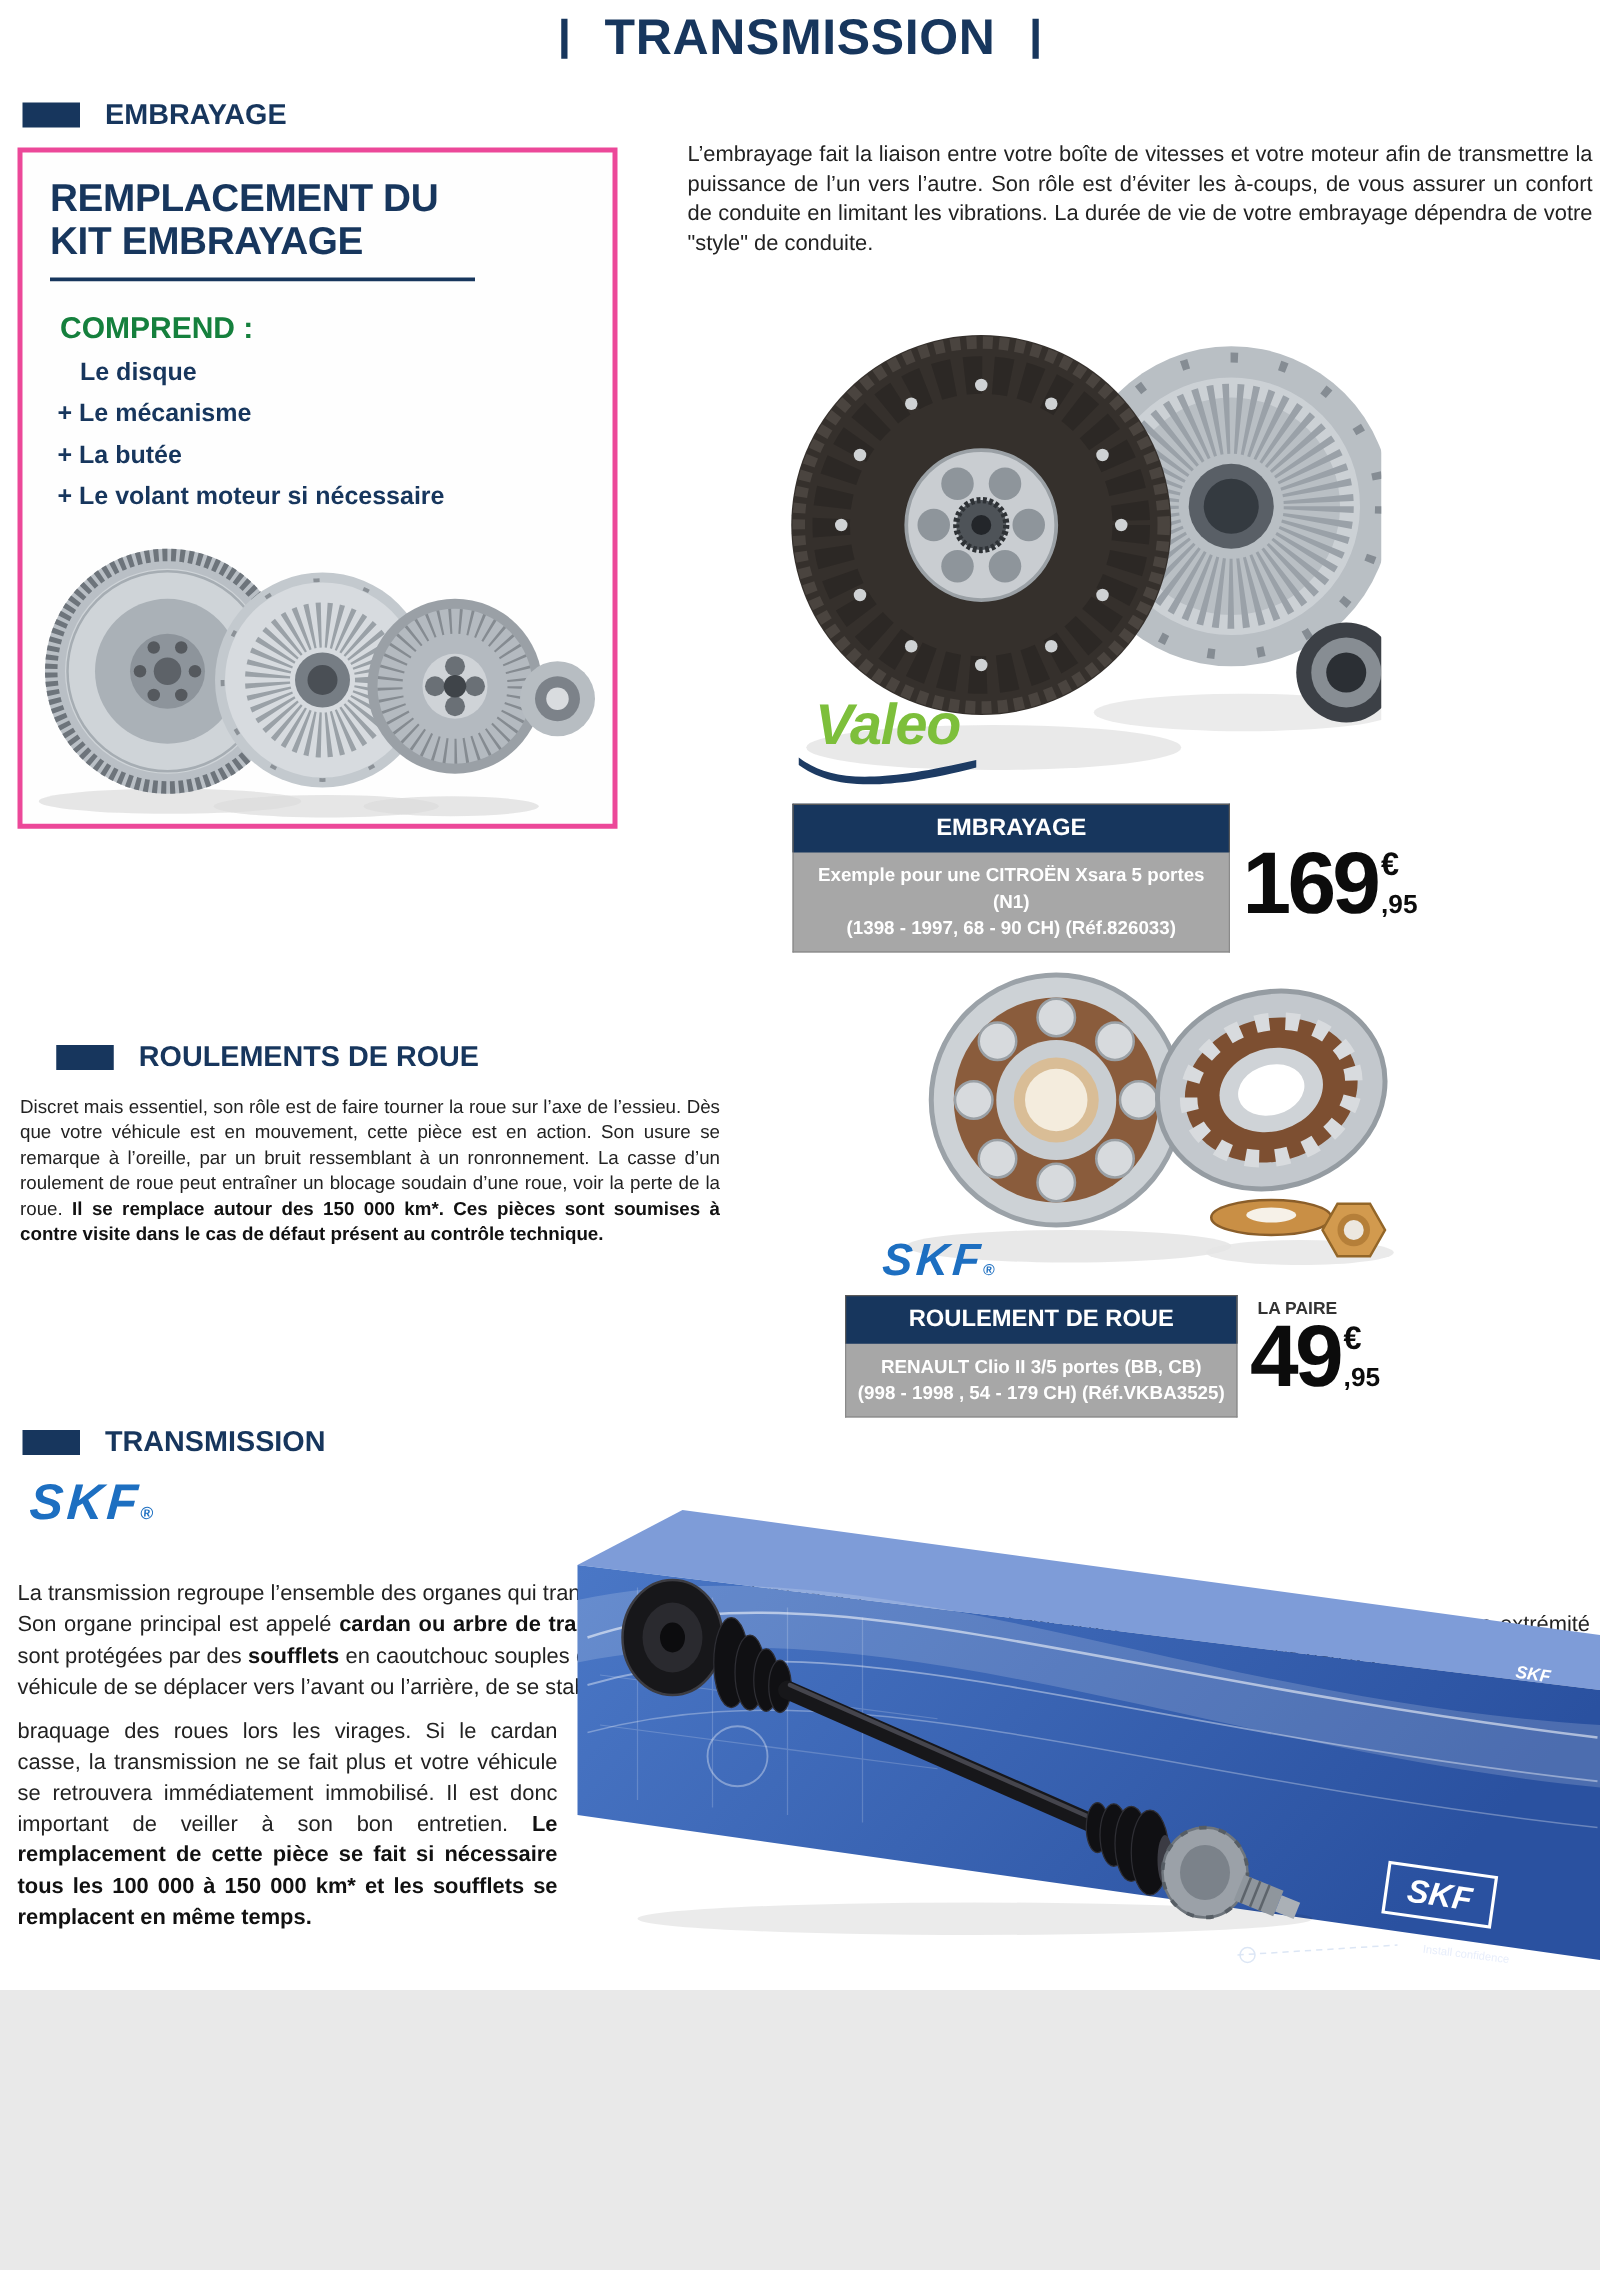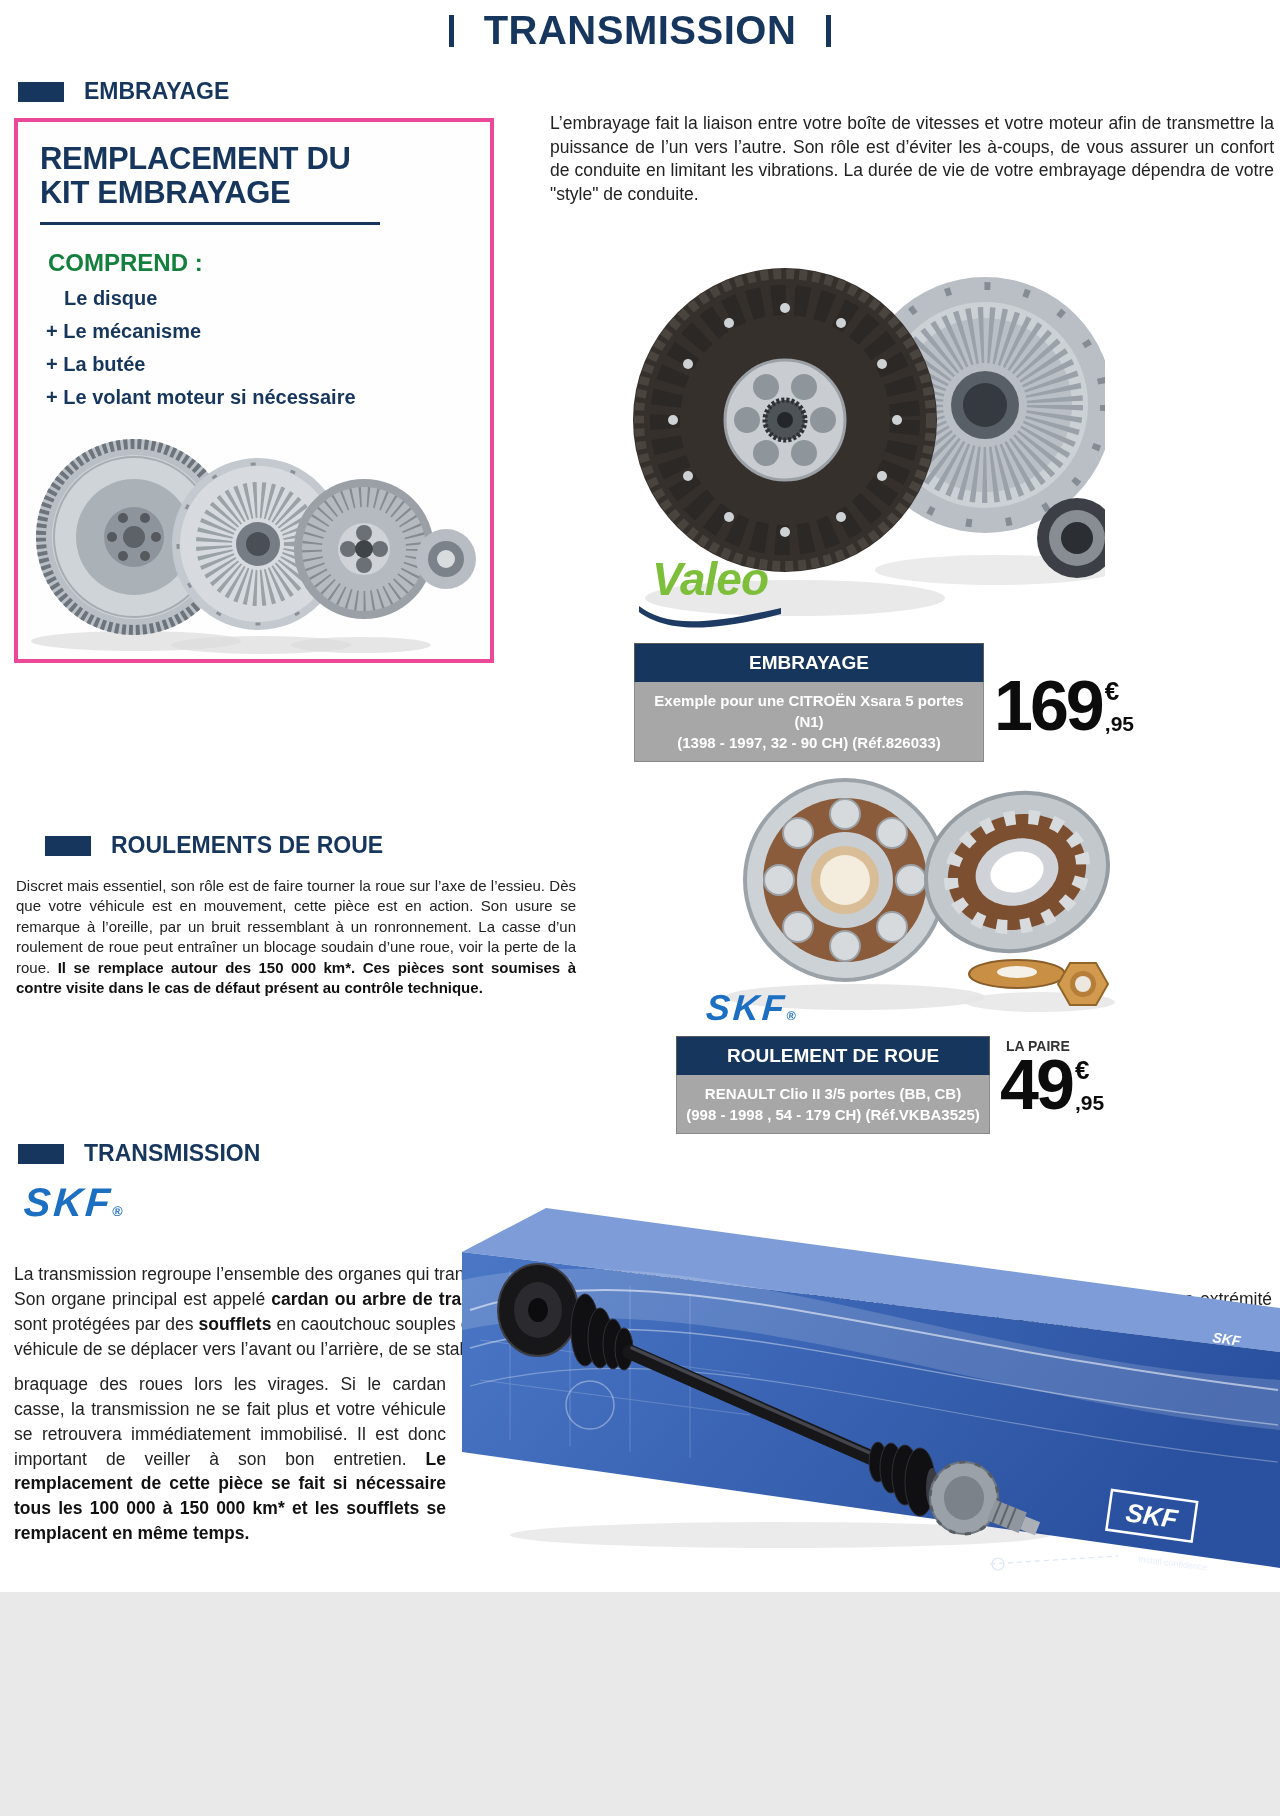--- a/index.html
+++ b/index.html
@@ -228,21 +228,21 @@
     <svg width="150" height="26" viewBox="0 0 150 26">
       <path d="M4,4 C28,22 60,26 146,6 L146,12 C62,34 26,26 4,10 Z" fill="#1d3b63"></path>
     </svg>
   </div>
 
   <div class="offer offer-embrayage">
     <div class="offer-card">
       <div class="offer-head">EMBRAYAGE</div>
       <div class="offer-body">
         <div>Exemple pour une CITROËN Xsara 5 portes (N1)</div>
-        <div>(1398 - 1997, 32 - 90 CH) (Réf.826033)</div>
+        <div>(1398 - 1997, 68 - 90 CH) (Réf.826033)</div>
       </div>
     </div>
     <div class="price-wrap">
       <div class="price">
         <span class="price-int">169</span>
         <span class="price-side">
           <span class="price-cur">€</span>
           <span class="price-cents">,95</span>
         </span>
       </div>

